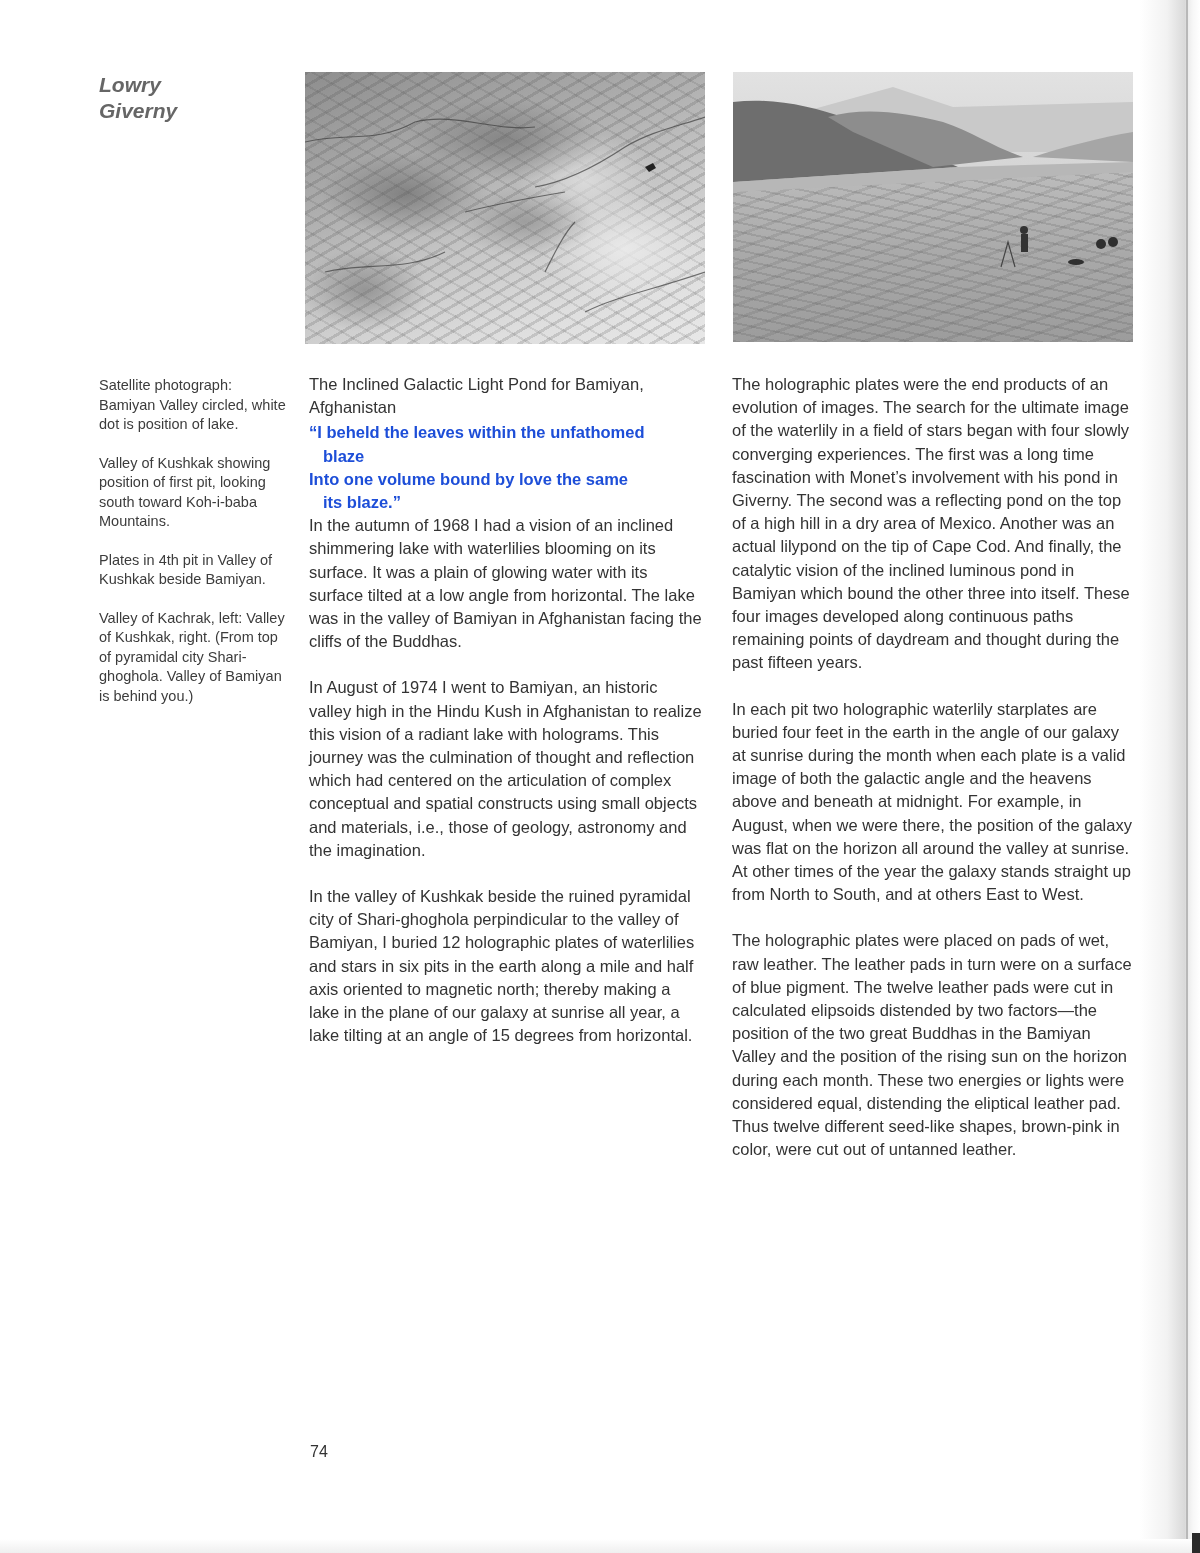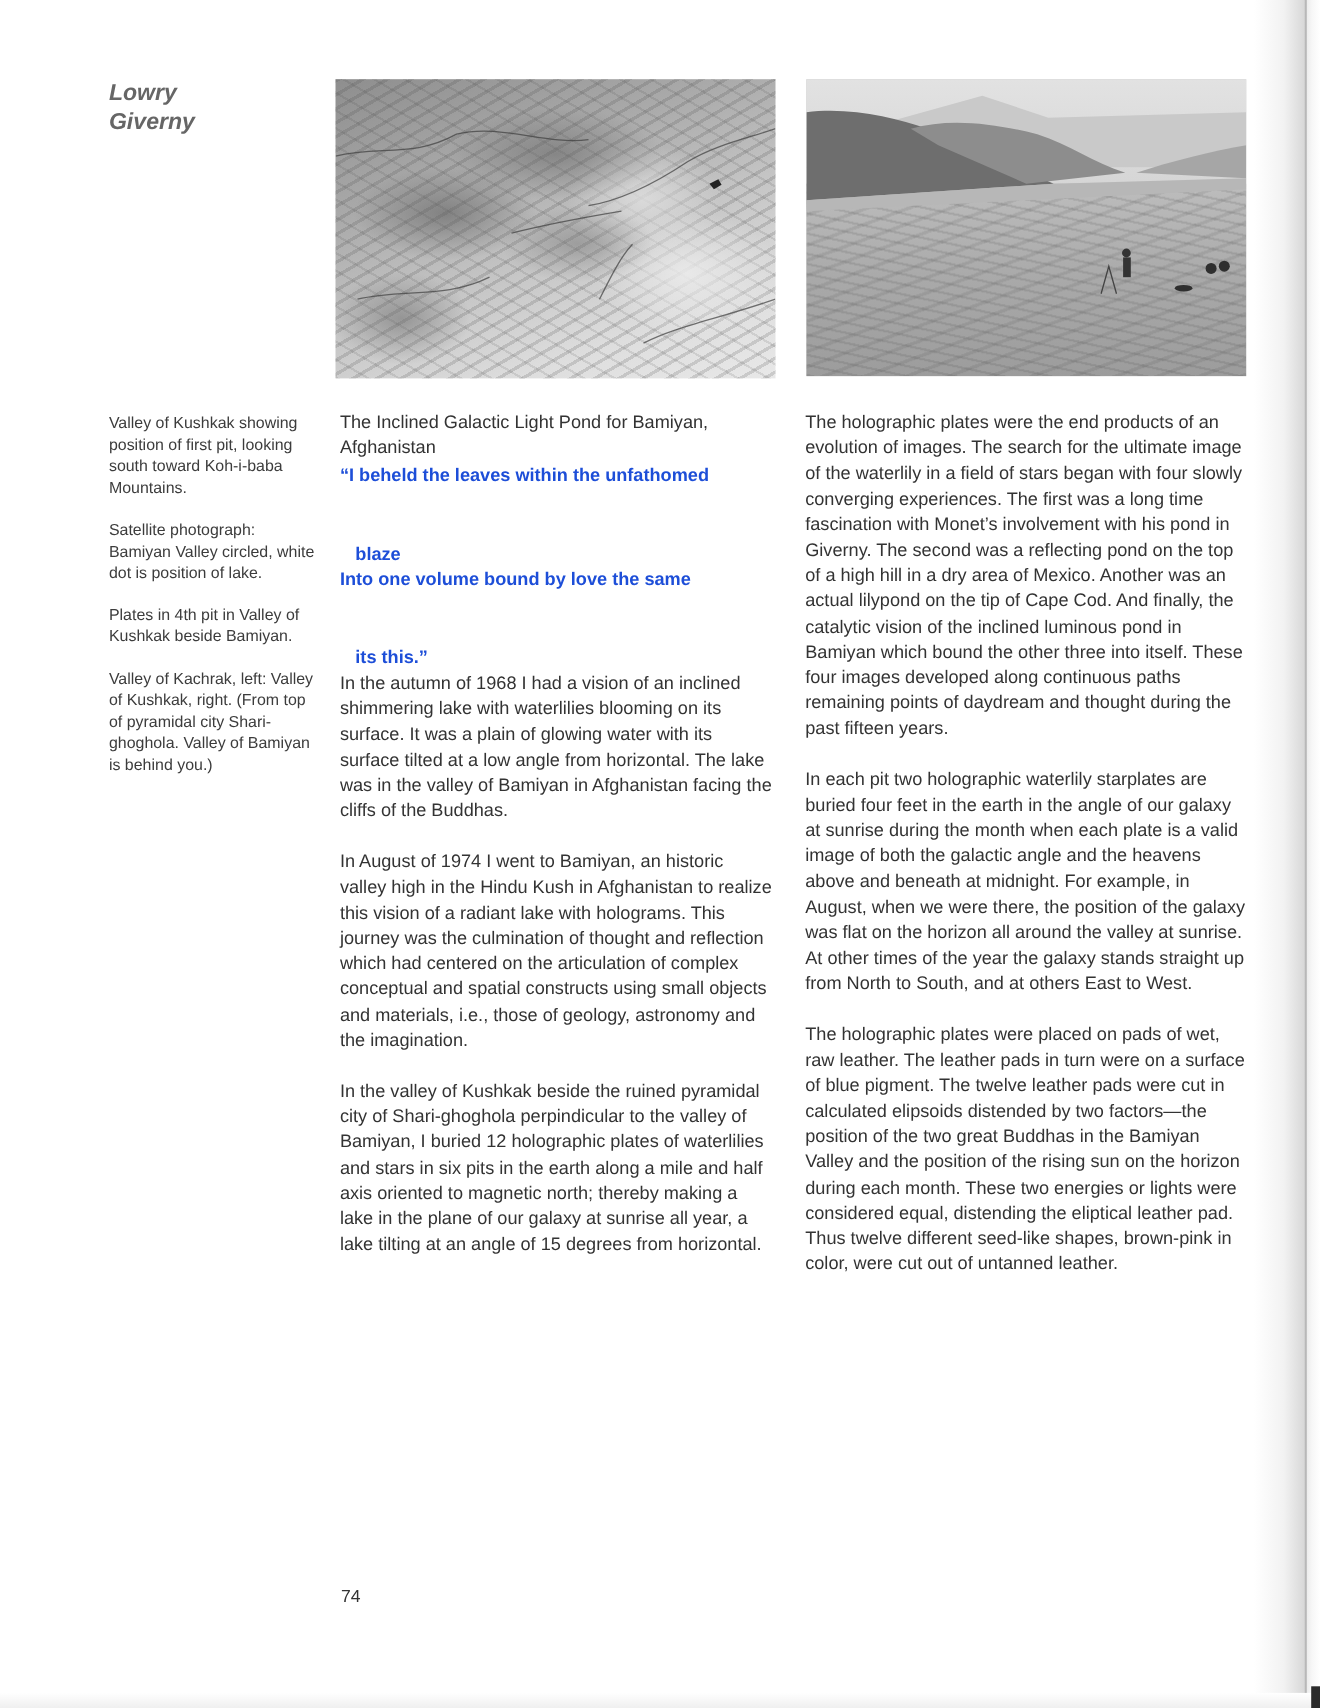--- a/index.html
+++ b/index.html
@@ -142,21 +142,20 @@
     .title-line {
       margin: 0;
     }
     .quote {
       font-weight: bold;
       margin: 2px 0 0 0;
       color: #1d4ed8;
     }
     .quote div.indent {
       padding-left: 14px;
-      margin-top: 48px;
     }
     .attribution {
       margin: 4px 0 33px 0 !important;
     }
     .page-number {
       position: absolute;
       left: 310px;
       top: 1443px;
       font-size: 16px;
       color: #333333;
@@ -206,33 +205,33 @@
     </g>
     <g fill="#2f2f2f">
       <circle cx="368" cy="172" r="5"></circle>
       <circle cx="380" cy="170" r="5"></circle>
       <ellipse cx="343" cy="190" rx="8" ry="3"></ellipse>
     </g>
   </svg>
 </div>
 
 <div class="caption-col">
+  <p>Satellite photograph: Bamiyan Valley circled, white dot is position of lake.</p>
   <p>Valley of Kushkak showing position of first pit, looking south toward Koh-i-baba Mountains.</p>
-  <p>Satellite photograph: Bamiyan Valley circled, white dot is position of lake.</p>
   <p>Plates in 4th pit in Valley of Kushkak beside Bamiyan.</p>
   <p>Valley of Kachrak, left: Valley of Kushkak, right. (From top of pyramidal city Shari-ghoghola. Valley of Bamiyan is behind you.)</p>
 </div>
 
 <div class="text-col col-mid">
   <div class="title-line">The Inclined Galactic Light Pond for Bamiyan, Afghanistan</div>
   <div class="quote">
     <div>“I beheld the leaves within the unfathomed</div>
     <div class="indent">blaze</div>
     <div>Into one volume bound by love the same</div>
-    <div class="indent">its this.”</div>
+    <div class="indent">its blaze.”</div>
   </div>
   <p>In the autumn of 1968 I had a vision of an inclined shimmering lake with waterlilies blooming on its surface.  It was a plain of glowing water with its surface tilted at a low angle from horizontal. The lake was in the valley of Bamiyan in Afghanistan facing the cliffs of the Buddhas.</p>
   <p>In August of 1974 I went to Bamiyan, an historic valley high in the Hindu Kush in Afghanistan to realize this vision of a radiant lake with holograms. This journey was the culmination of thought and reflection which had centered on the articulation of complex conceptual and spatial constructs using small objects and materials, i.e., those of geology, astronomy and the imagination.</p>
   <p>In the valley of Kushkak beside the ruined pyramidal city of Shari-ghoghola perpindicular to the valley of Bamiyan, I buried 12 holographic plates of waterlilies and stars in six pits in the earth along a mile and half axis oriented to magnetic north; thereby making a lake in the plane of our galaxy at sunrise all year, a lake tilting at an angle of 15 degrees from horizontal.</p>
 </div>
 
 <div class="text-col col-right">
   <p>The holographic plates were the end products of an evolution of images. The search for the ultimate image of the waterlily in a field of stars began with four slowly converging experiences. The first was a long time fascination with Monet’s involvement with his pond in Giverny. The second was a reflecting pond on the top of a high hill in a dry area of Mexico. Another was an actual lilypond on the tip of Cape Cod. And finally, the catalytic vision of the inclined luminous pond in Bamiyan which bound the other three into itself. These four images developed along continuous paths remaining points of daydream and thought during the past fifteen years.</p>
   <p>In each pit two holographic waterlily starplates are buried four feet in the earth in the angle of our galaxy at sunrise during the month when each plate is a valid image of both the galactic angle and the heavens above and beneath at midnight.  For example, in August, when we were there, the position of the galaxy was flat on the horizon all around the valley at sunrise. At other times of the year the galaxy stands straight up from North to South, and at others East to West.</p>
   <p>The holographic plates were placed on pads of wet, raw leather. The leather pads in turn were on a surface of blue pigment. The twelve leather pads were cut in calculated elipsoids distended by two factors—the position of the two great Buddhas in the Bamiyan Valley and the position of the rising sun on the horizon during each month. These two energies or lights were considered equal, distending the eliptical leather pad. Thus twelve different seed-like shapes, brown-pink in color, were cut out of untanned leather.</p>

